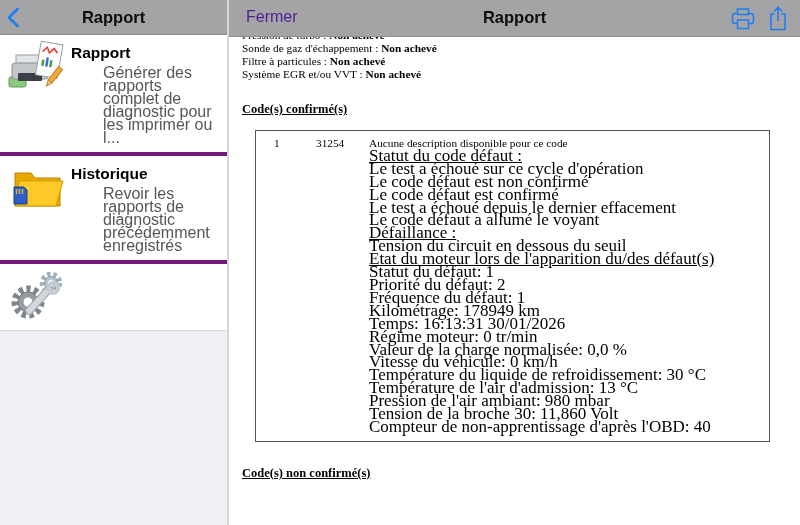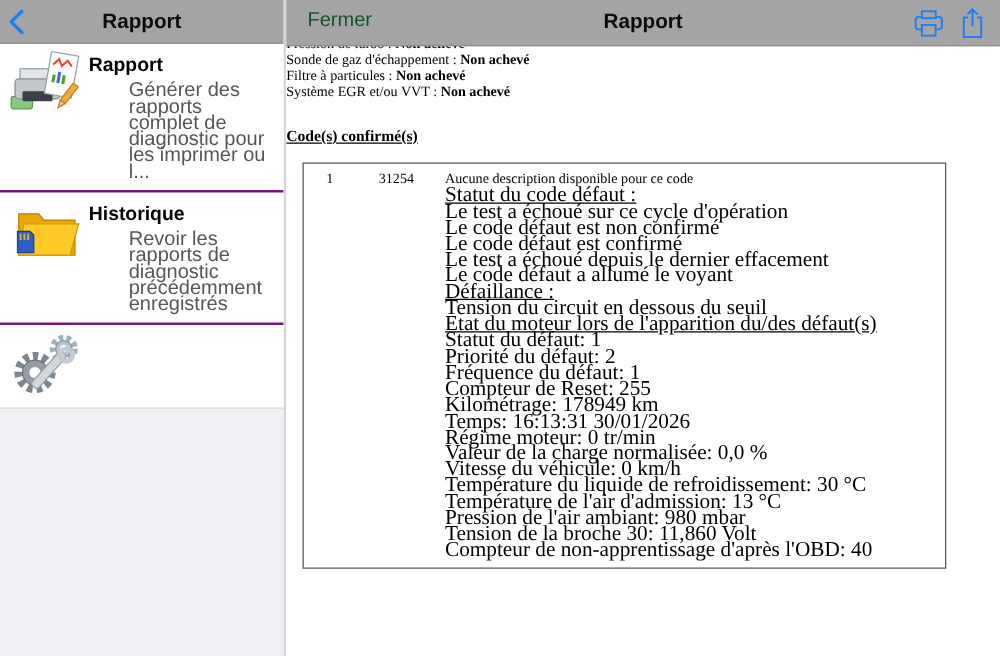--- a/index.html
+++ b/index.html
@@ -7,40 +7,40 @@
        font-family:"Liberation Sans",sans-serif;background:#fff;}
 
   
   .sidebar{position:absolute;left:0;top:0;bottom:0;width:227px;background:#efeff4;}
   .sb-header{position:relative;height:34px;background:#a4a4a6;border-bottom:1px solid #8d8d8f;
              display:flex;align-items:center;justify-content:center;}
   .back-btn{position:absolute;left:6px;top:7px;width:14px;height:21px;cursor:pointer;}
   .sb-title{font-weight:bold;font-size:16.5px;color:#0c0c0c;}
   .sb-list{background:#fff;border-bottom:1px solid #d6d6da;}
   .sb-item{display:flex;align-items:flex-start;padding:6px 6px 8px 5px;}
-  .sb-item + .sb-item{border-top:2px solid #701a75;}
+  .sb-item + .sb-item{border-top:4px solid #701a75;}
   .sb-icon{width:66px;height:52px;flex:none;display:flex;align-items:center;justify-content:center;}
   .sb-text{padding-top:2px;}
   .sb-item-title{font-size:15.5px;font-weight:bold;color:#000;margin:1px 0 4px;}
   .sb-item-desc{font-size:16px;color:#565656;line-height:13px;margin-left:32px;}
 
   
   .main{position:absolute;left:227px;right:0;top:0;bottom:0;background:#fff;
         border-left:2px solid #d6d6d8;}
   .m-header{position:relative;height:36px;background:#a4a4a6;border-bottom:1px solid #8d8d8f;z-index:5;}
-  .close-btn{position:absolute;left:17px;top:8px;font-size:16px;color:#14532d;cursor:pointer;}
+  .close-btn{position:absolute;left:17px;top:8px;font-size:16px;color:#4c1d95;cursor:pointer;}
   .m-title{position:absolute;left:0;right:0;top:8px;text-align:center;font-weight:bold;
            font-size:16.5px;color:#0c0c0c;}
   .m-icons{position:absolute;right:12px;top:6px;display:flex;gap:13px;align-items:center;}
   .hd-icon{cursor:pointer;display:inline-flex;}
 
   
   .doc{position:absolute;top:36px;left:0;right:0;bottom:0;background:#fff;overflow:hidden;
        font-family:"Liberation Serif",serif;color:#000;}
-  .doc-inner{margin-top:-7px;}
+  .doc-inner{margin-top:-7px;padding-left:13px;}
   .sl{font-size:11.3px;line-height:13px;}
   .sl b{font-weight:bold;}
   .doc-h{font-size:12.5px;font-weight:bold;text-decoration:underline;margin-top:21px;}
   .doc-h.second{margin-top:24px;}
   .code-box{margin-top:13px;margin-left:13px;width:513px;border:1px solid #555;
             padding:6px 0 7px;box-sizing:content-box;}
   .code-row{display:flex;font-size:11.3px;line-height:12.9px;padding-left:18px;}
   .c-idx{width:42px;flex:none;}
   .c-code{width:53px;flex:none;}
   .c-details{margin-left:113px;font-size:17px;line-height:12.9px;}
@@ -182,32 +182,32 @@
             <div>Le code défaut est non confirmé</div>
             <div>Le code défaut est confirmé</div>
             <div>Le test a échoué depuis le dernier effacement</div>
             <div>Le code défaut a allumé le voyant</div>
             <div class="u">Défaillance :</div>
             <div>Tension du circuit en dessous du seuil</div>
             <div class="u">Etat du moteur lors de l'apparition du/des défaut(s)</div>
             <div>Statut du défaut: 1</div>
             <div>Priorité du défaut: 2</div>
             <div>Fréquence du défaut: 1</div>
-            <div>Compteur de Reset: 255</div>
             <div>Kilométrage: 178949 km</div>
             <div>Temps: 16:13:31 30/01/2026</div>
             <div>Régime moteur: 0 tr/min</div>
             <div>Valeur de la charge normalisée: 0,0 %</div>
             <div>Vitesse du véhicule: 0 km/h</div>
             <div>Température du liquide de refroidissement: 30 °C</div>
             <div>Température de l'air d'admission: 13 °C</div>
             <div>Pression de l'air ambiant: 980 mbar</div>
             <div>Tension de la broche 30: 11,860 Volt</div>
             <div>Compteur de non-apprentissage d'après l'OBD: 40</div>
           </div>
         </div>
 
+        <div class="doc-h second">Code(s) non confirmé(s)</div>
 
       </div>
     </div>
   </main>
 
 </div>
 
 </body></html>

